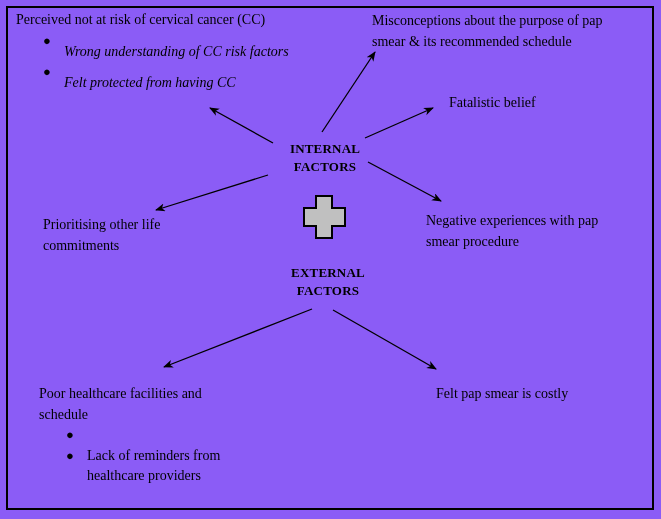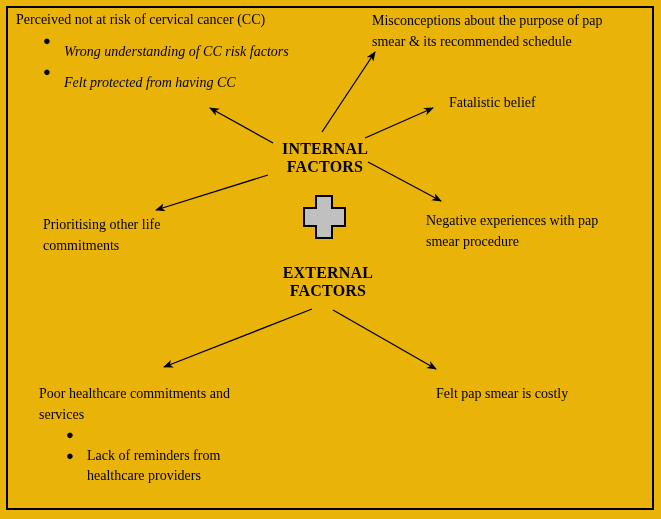--- a/index.html
+++ b/index.html
@@ -1,20 +1,20 @@
 <!DOCTYPE html>
 <html><head>
 <meta charset="utf-8">
 <style>
   html, body { margin: 0; padding: 0; background: #ffffff; }
   .canvas {
     position: relative;
     width: 661px;
     height: 519px;
-    background: #eab308;
+    background: #8b5cf6;
     font-family: "Liberation Serif", "DejaVu Serif", serif;
     color: #000000;
     overflow: hidden;
   }
   .frame {
     position: absolute;
     left: 6px; top: 6px;
     width: 644px; height: 500px;
     border: 2px solid #000000;
   }
@@ -24,21 +24,21 @@
     width: 661px; height: 519px;
   }
   .block {
     position: absolute;
     font-size: 14px;
     line-height: 20.5px;
   }
   .center-text { }
   .factor-label {
     position: absolute;
-    font-size: 16px;
+    font-size: 13px;
     font-weight: bold;
     line-height: 18px;
     text-align: center;
     letter-spacing: 0.2px;
   }
   .bullet-row {
     display: flex;
     padding-left: 27px;
   }
   .bullet-dot {
@@ -108,21 +108,21 @@
   <div class="block center-text" style="left:426px; top:211px; width:190px;">
     <div>Negative experiences with pap smear procedure</div>
   </div>
 
   <div class="factor-label" style="left:268px; top:264px; width:120px;">
     <div>EXTERNAL</div>
     <div>FACTORS</div>
   </div>
 
   <div class="block" style="left:39px; top:384px; width:205px;">
-    <div>Poor healthcare commitments and services</div>
+    <div>Poor healthcare facilities and schedule</div>
     <div style="width:200px;">
       <div class="bullet-row">
         <span class="bullet-dot">●</span>
       </div>
       <div class="bullet-row">
         <span class="bullet-dot">●</span>
         <span class="bullet-text" style="max-width:152px;">Lack of reminders from healthcare providers</span>
       </div>
     </div>
   </div>

